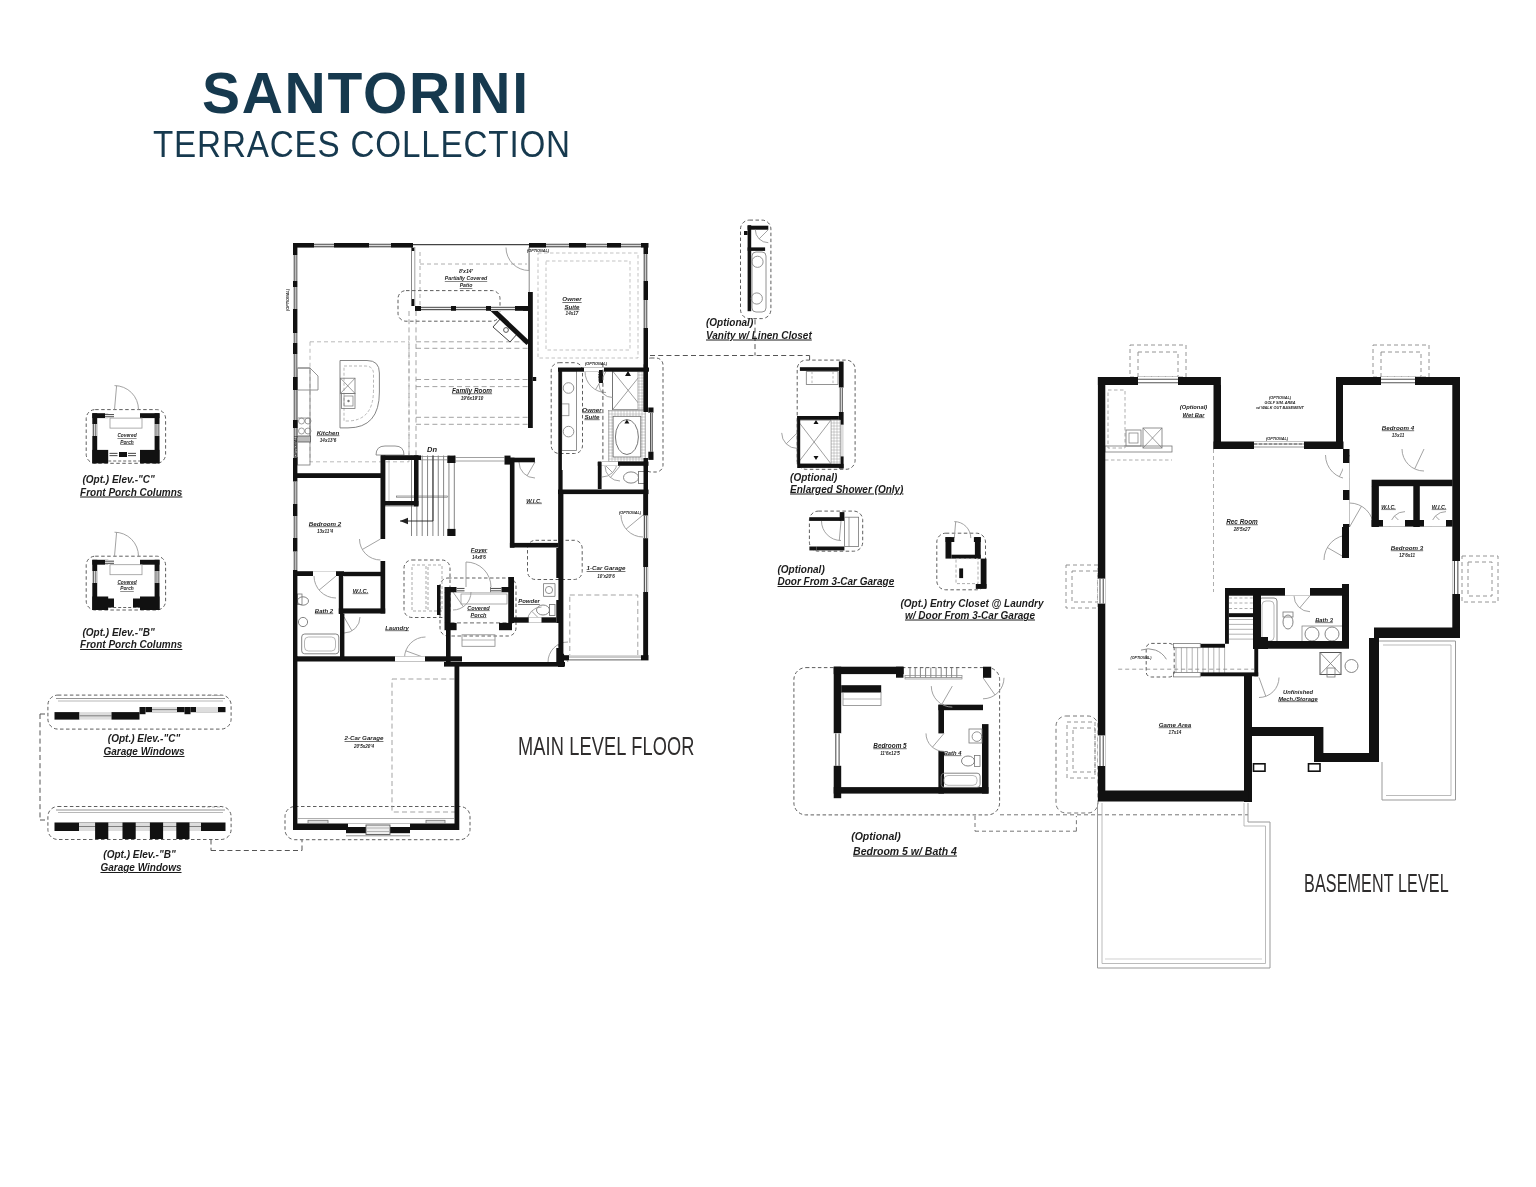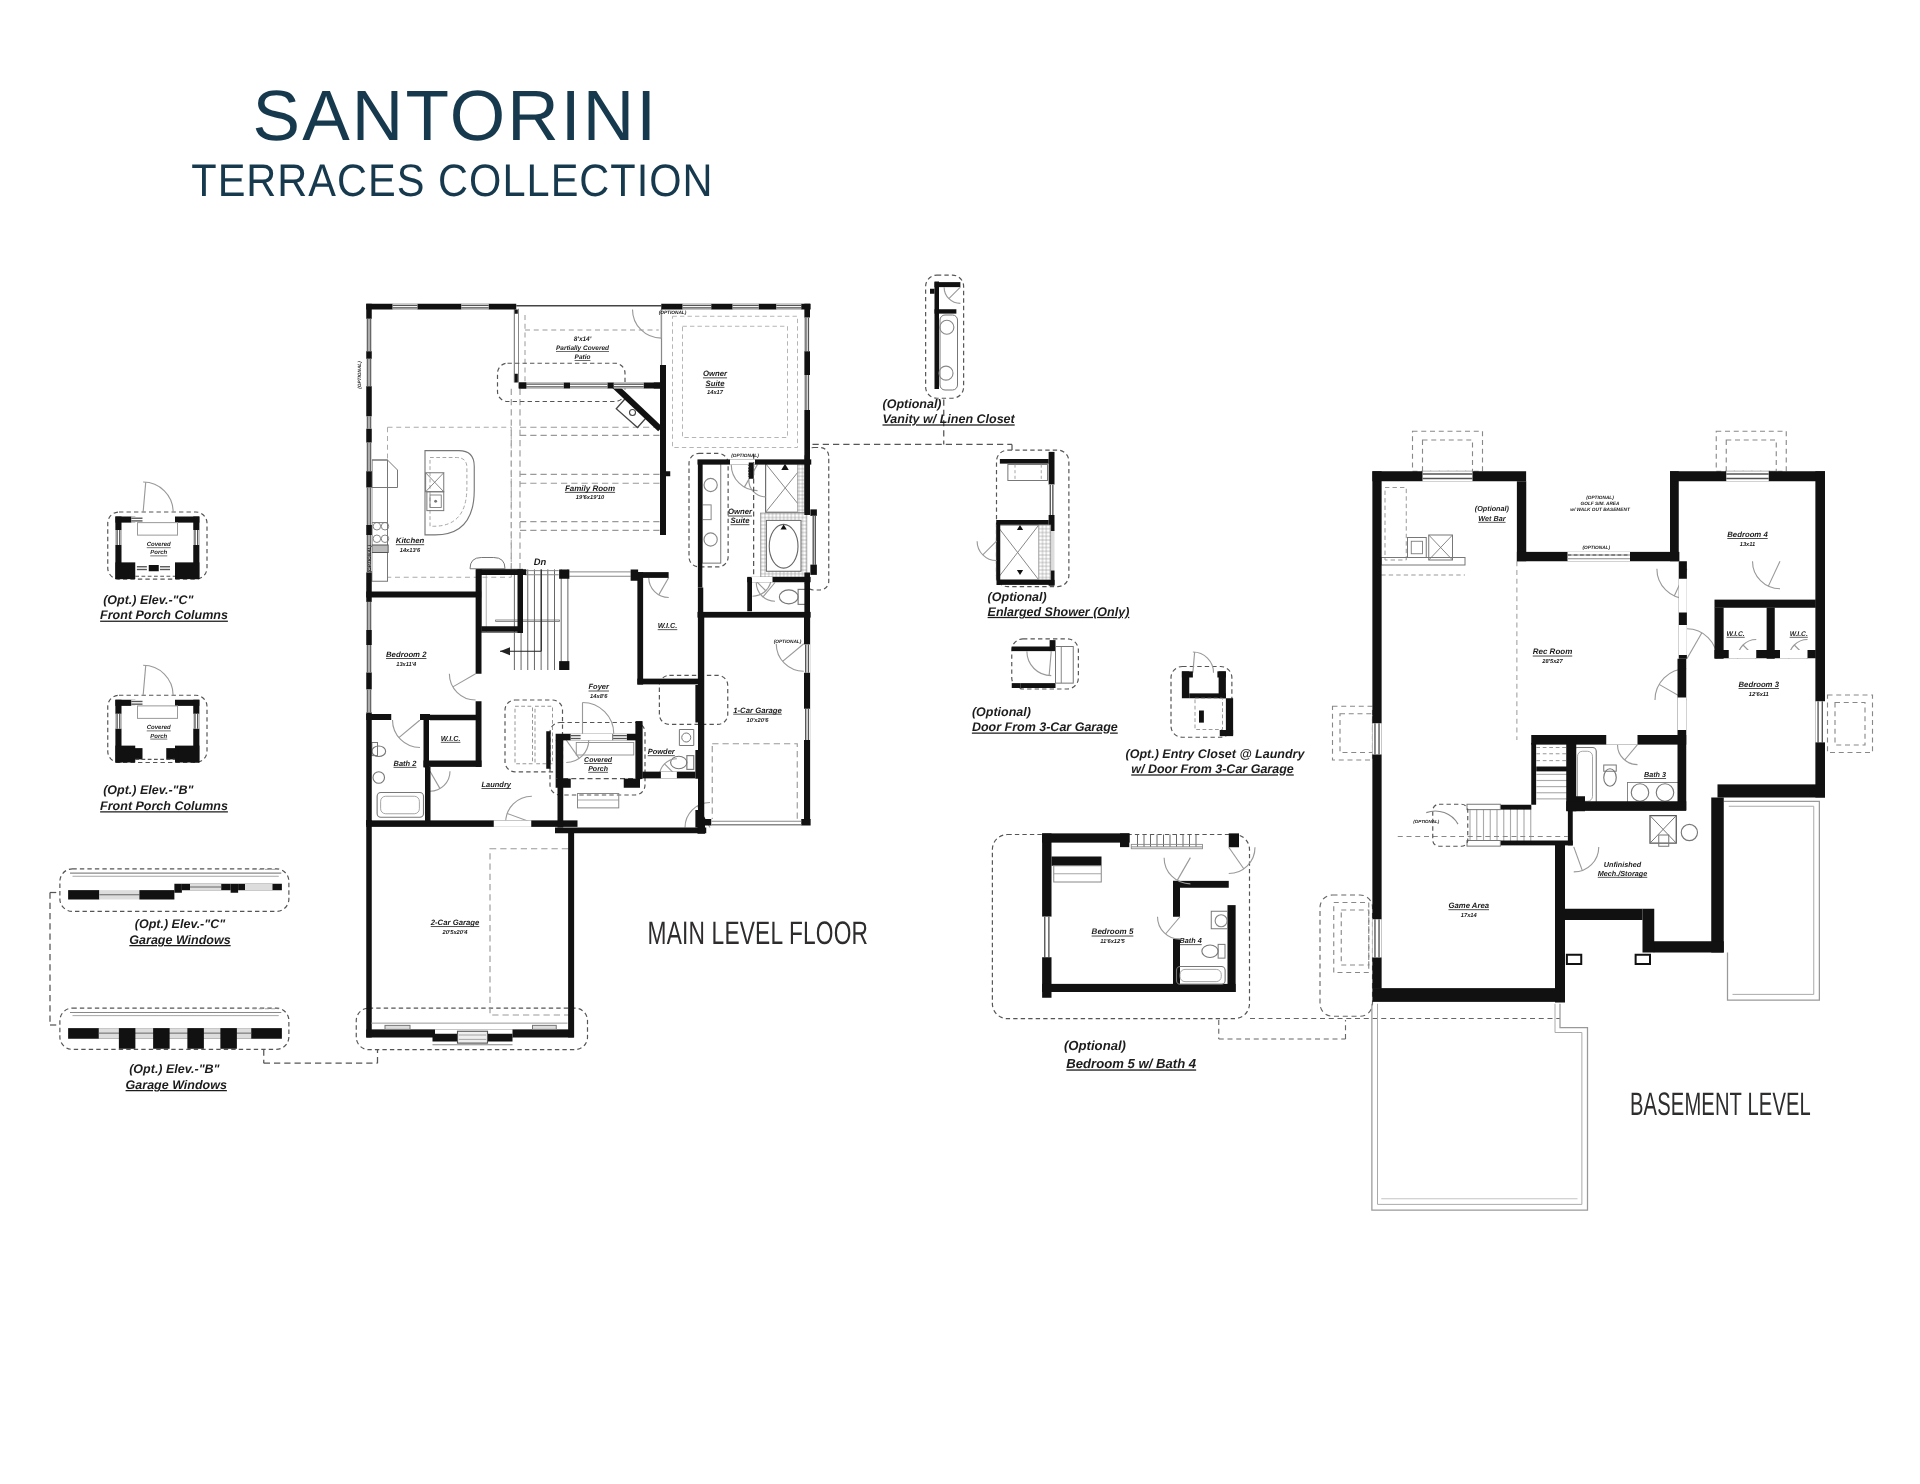--- a/index.html
+++ b/index.html
@@ -1,18 +1,18 @@
 <!DOCTYPE html>
 <html><head>
 <meta charset="utf-8">
 <style>
   html,body{margin:0;padding:0;background:#ffffff;width:1536px;height:1187px;overflow:hidden;}
   body{font-family:"Liberation Sans",sans-serif;position:relative;}
   #page{position:absolute;left:0;top:0;width:1536px;height:1187px;}
-  .ttl{position:absolute;left:202px;top:60px;color:#16394e;font-size:57px;font-weight:normal;letter-spacing:1.7px;}
+  .ttl{position:absolute;left:202px;top:60px;color:#16394e;font-size:57px;font-weight:bold;letter-spacing:1.7px;}
   .sub{position:absolute;left:153px;top:124px;color:#16394e;font-size:36.5px;font-weight:normal;letter-spacing:0.9px;transform:scaleX(0.91);transform-origin:left top;}
   .big{position:absolute;color:#2e2c2c;font-size:26px;letter-spacing:0.2px;white-space:nowrap;}
 </style>
 </head>
 <body>
 <div class="ttl">SANTORINI</div>
 <div class="sub">TERRACES COLLECTION</div>
 <div class="big" style="left:518px;top:731px;transform:scaleX(0.70);transform-origin:left top;">MAIN LEVEL FLOOR</div>
 <div class="big" style="left:1304px;top:868px;transform:scaleX(0.62);transform-origin:left top;">BASEMENT LEVEL</div>
 <svg id="page" width="1536" height="1187" viewBox="0 0 1536 1187">

